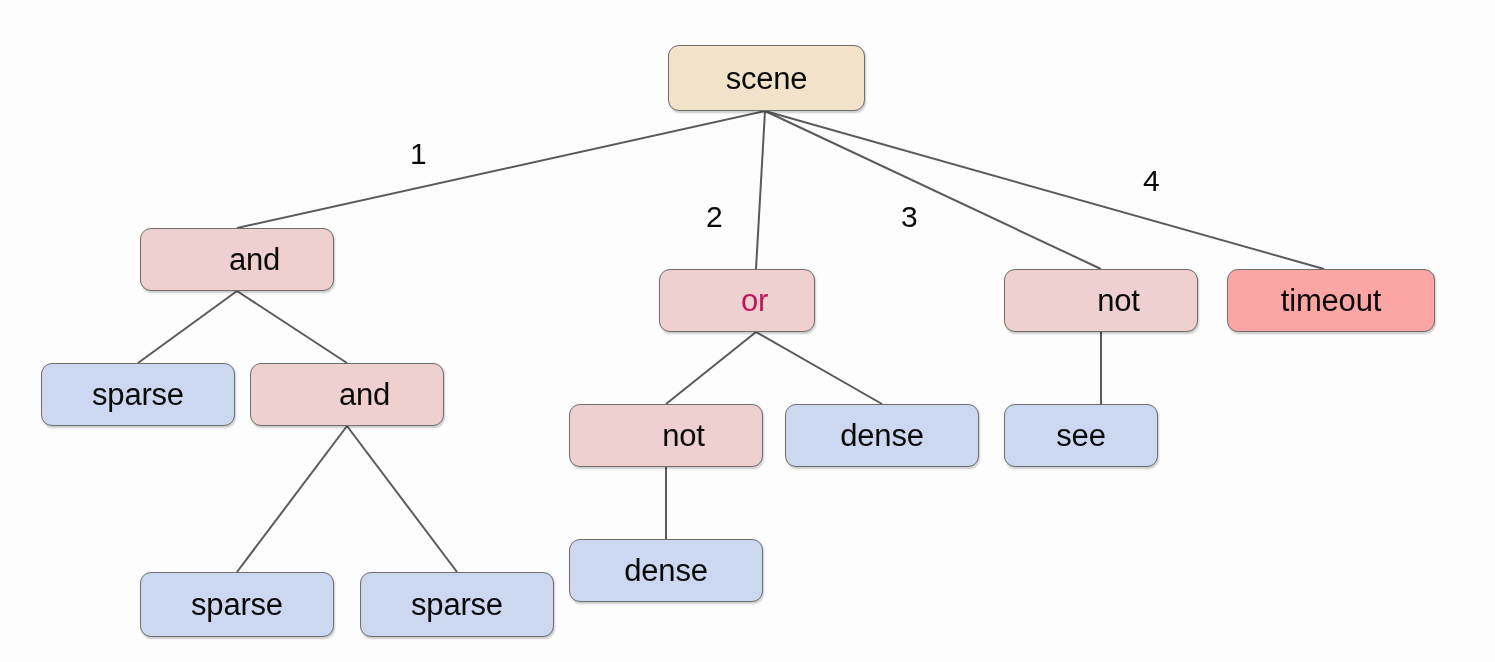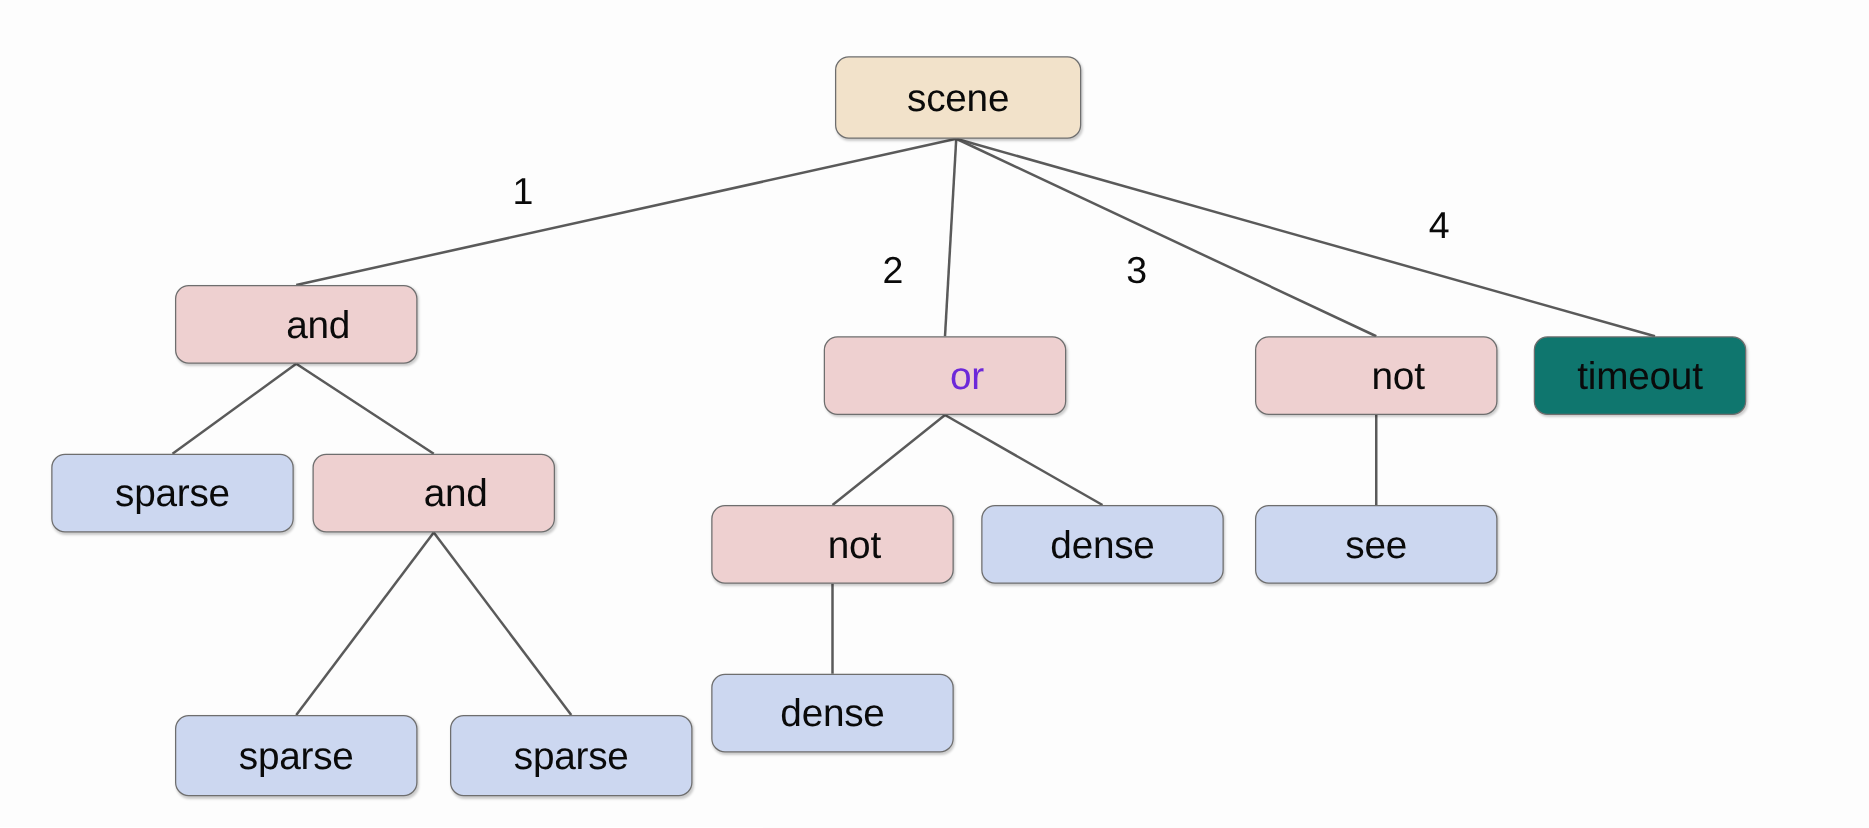--- a/index.html
+++ b/index.html
@@ -69,42 +69,42 @@
       <line x1="756" y1="332" x2="882" y2="404" stroke="#5a5a5a" stroke-width="2"></line>
       <line x1="666" y1="467" x2="666" y2="539" stroke="#5a5a5a" stroke-width="2"></line>
       <line x1="1101" y1="332" x2="1101" y2="404" stroke="#5a5a5a" stroke-width="2"></line>
     </svg>
 <div class="node root" style="left: 668px; top: 45px; width: 197px; height: 66px; background: rgb(242, 226, 202); border-color: rgb(110, 110, 110); color: rgb(10, 10, 10);">
       <span>scene</span>
     </div>
     <div class="node op" style="left: 140px; top: 228px; width: 194px; height: 63px; background: rgb(238, 208, 208); border-color: rgb(110, 110, 110); color: rgb(10, 10, 10);">
       <span>and</span>
     </div>
-    <div class="node op" style="left: 659px; top: 269px; width: 194px; height: 63px; background: rgb(238, 208, 208); border-color: rgb(110, 110, 110); color: #6d28d9; text-align: center;">
+    <div class="node op" style="left: 659px; top: 269px; width: 156px; height: 63px; background: rgb(238, 208, 208); border-color: rgb(110, 110, 110); color: #be185d; text-align: center;">
       <span>or</span>
     </div>
     <div class="node op" style="left: 1004px; top: 269px; width: 194px; height: 63px; background: rgb(238, 208, 208); border-color: rgb(110, 110, 110); color: rgb(10, 10, 10);">
       <span>not</span>
     </div>
-    <div class="node leaf" style="left: 1227px; top: 269px; width: 170px; height: 63px; background: #0f766e; border-color: rgb(110, 110, 110); color: rgb(10, 10, 10);">
+    <div class="node leaf" style="left: 1227px; top: 269px; width: 208px; height: 63px; background: #fca5a5; border-color: rgb(110, 110, 110); color: rgb(10, 10, 10);">
       <span>timeout</span>
     </div>
     <div class="node leaf" style="left: 41px; top: 363px; width: 194px; height: 63px; background: rgb(204, 215, 240); border-color: rgb(110, 110, 110); color: rgb(10, 10, 10);">
       <span>sparse</span>
     </div>
     <div class="node op" style="left: 250px; top: 363px; width: 194px; height: 63px; background: rgb(238, 208, 208); border-color: rgb(110, 110, 110); color: rgb(10, 10, 10);">
       <span>and</span>
     </div>
     <div class="node op" style="left: 569px; top: 404px; width: 194px; height: 63px; background: rgb(238, 208, 208); border-color: rgb(110, 110, 110); color: rgb(10, 10, 10);">
       <span>not</span>
     </div>
     <div class="node leaf" style="left: 785px; top: 404px; width: 194px; height: 63px; background: rgb(204, 215, 240); border-color: rgb(110, 110, 110); color: rgb(10, 10, 10);">
       <span>dense</span>
     </div>
-    <div class="node leaf" style="left: 1004px; top: 404px; width: 194px; height: 63px; background: rgb(204, 215, 240); border-color: rgb(110, 110, 110); color: rgb(10, 10, 10);">
+    <div class="node leaf" style="left: 1004px; top: 404px; width: 154px; height: 63px; background: rgb(204, 215, 240); border-color: rgb(110, 110, 110); color: rgb(10, 10, 10);">
       <span>see</span>
     </div>
     <div class="node leaf" style="left: 569px; top: 539px; width: 194px; height: 63px; background: rgb(204, 215, 240); border-color: rgb(110, 110, 110); color: rgb(10, 10, 10);">
       <span>dense</span>
     </div>
     <div class="node leaf" style="left: 140px; top: 572px; width: 194px; height: 65px; background: rgb(204, 215, 240); border-color: rgb(110, 110, 110); color: rgb(10, 10, 10);">
       <span>sparse</span>
     </div>
     <div class="node leaf" style="left: 360px; top: 572px; width: 194px; height: 65px; background: rgb(204, 215, 240); border-color: rgb(110, 110, 110); color: rgb(10, 10, 10);">
       <span>sparse</span>

